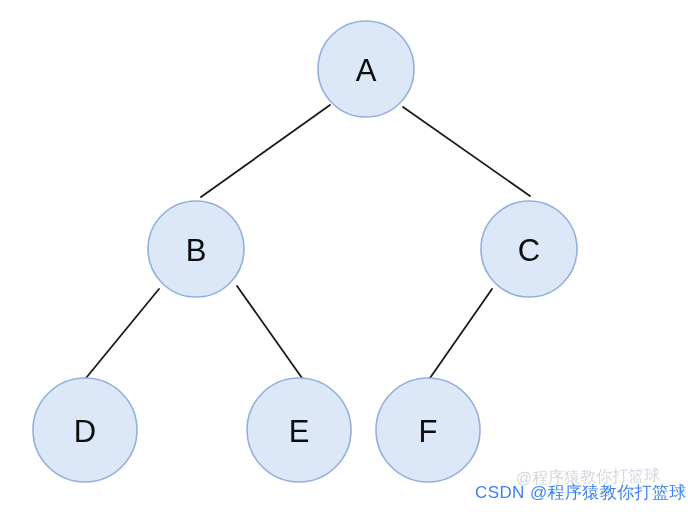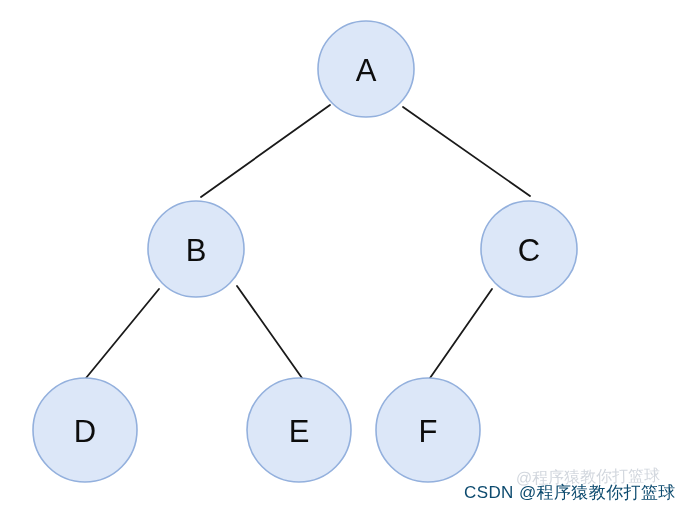--- a/index.html
+++ b/index.html
@@ -43,25 +43,25 @@
   }
   .watermark {
     position: absolute;
     white-space: nowrap;
     color: #b9bfc9;
     font-family: "Liberation Sans", sans-serif;
     pointer-events: none;
     user-select: none;
   }
   #watermark-primary {
-    left: 464px;
+    left: 475px;
     top: 481px;
     font-size: 17px;
     letter-spacing: 0.4px;
-    color: #0c4a6e;
+    color: #3b82f6;
   }
   #watermark-ghost {
     left: 516px;
     top: 467px;
     font-size: 16px;
     color: #d2d7de;
     transform: rotate(-1.2deg);
   }
 </style>
 </head>

